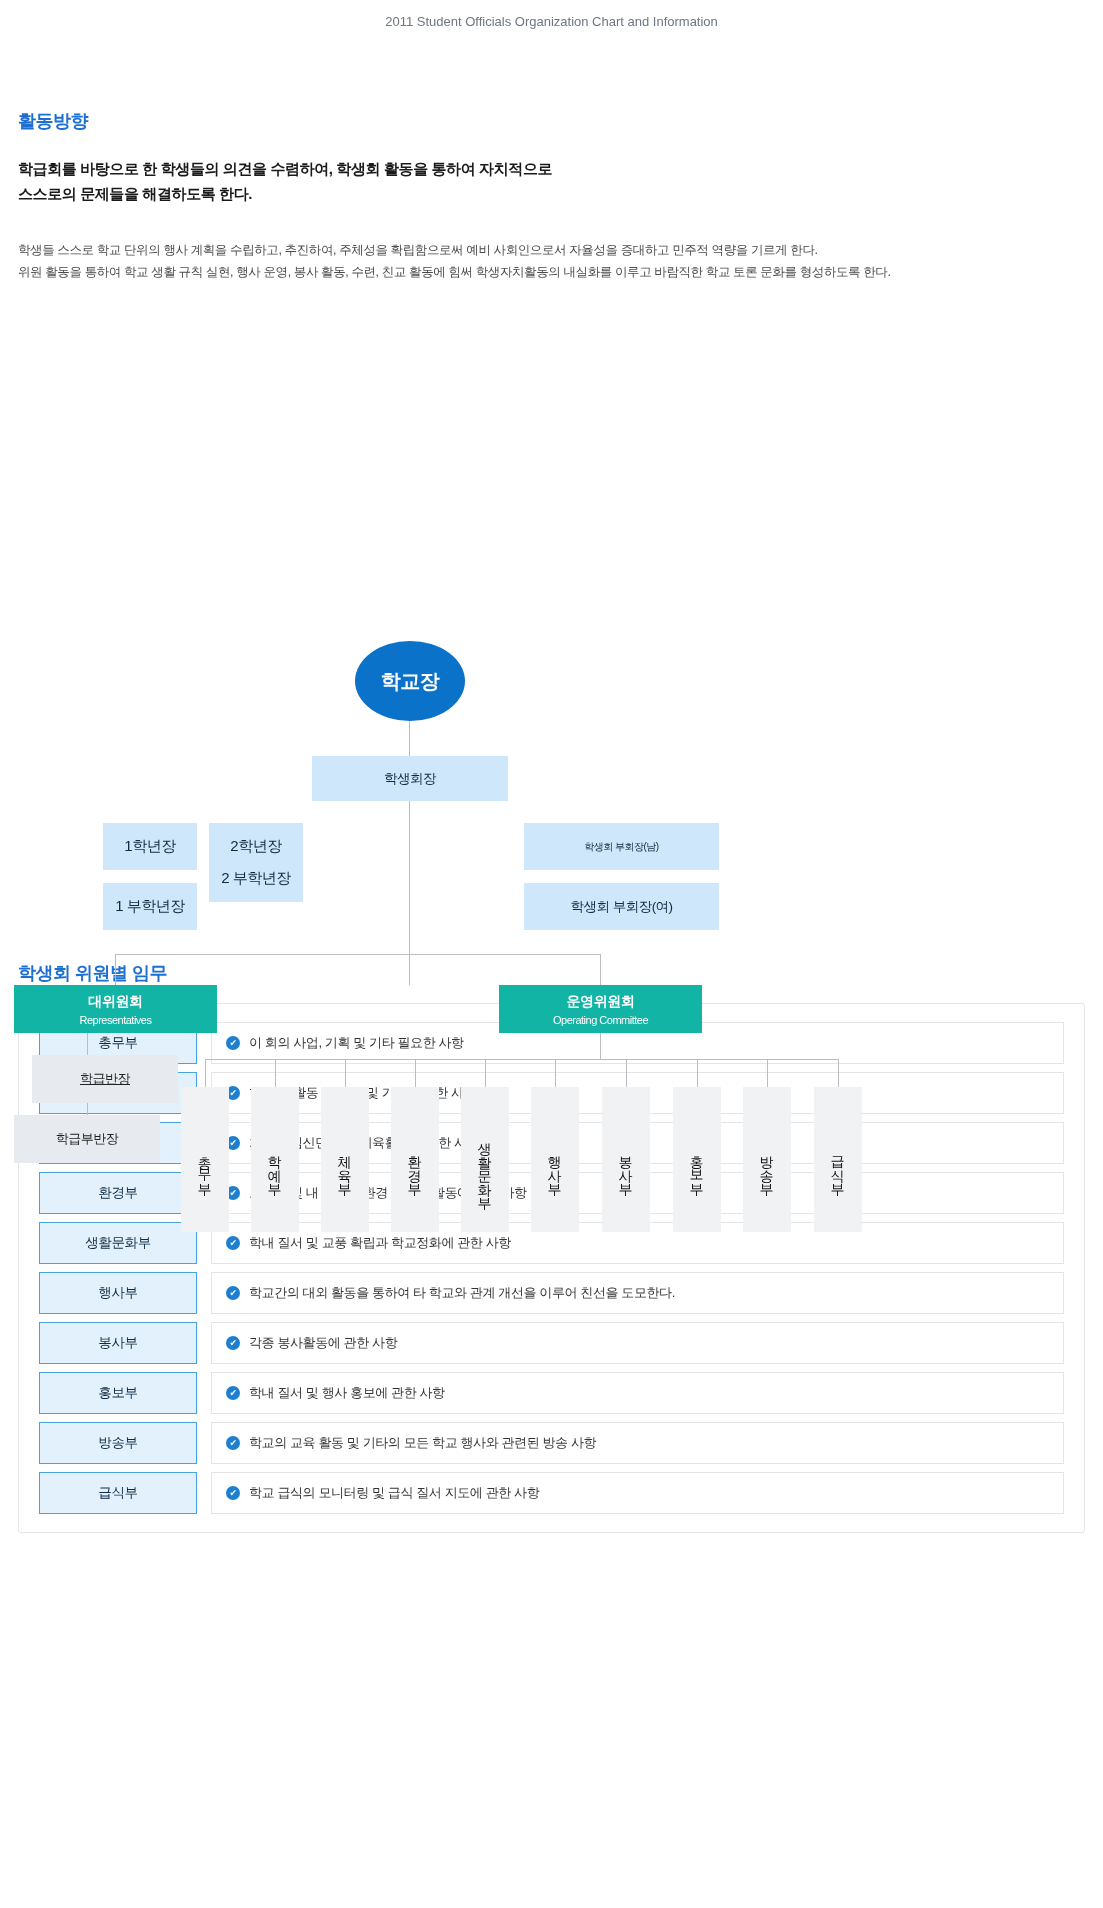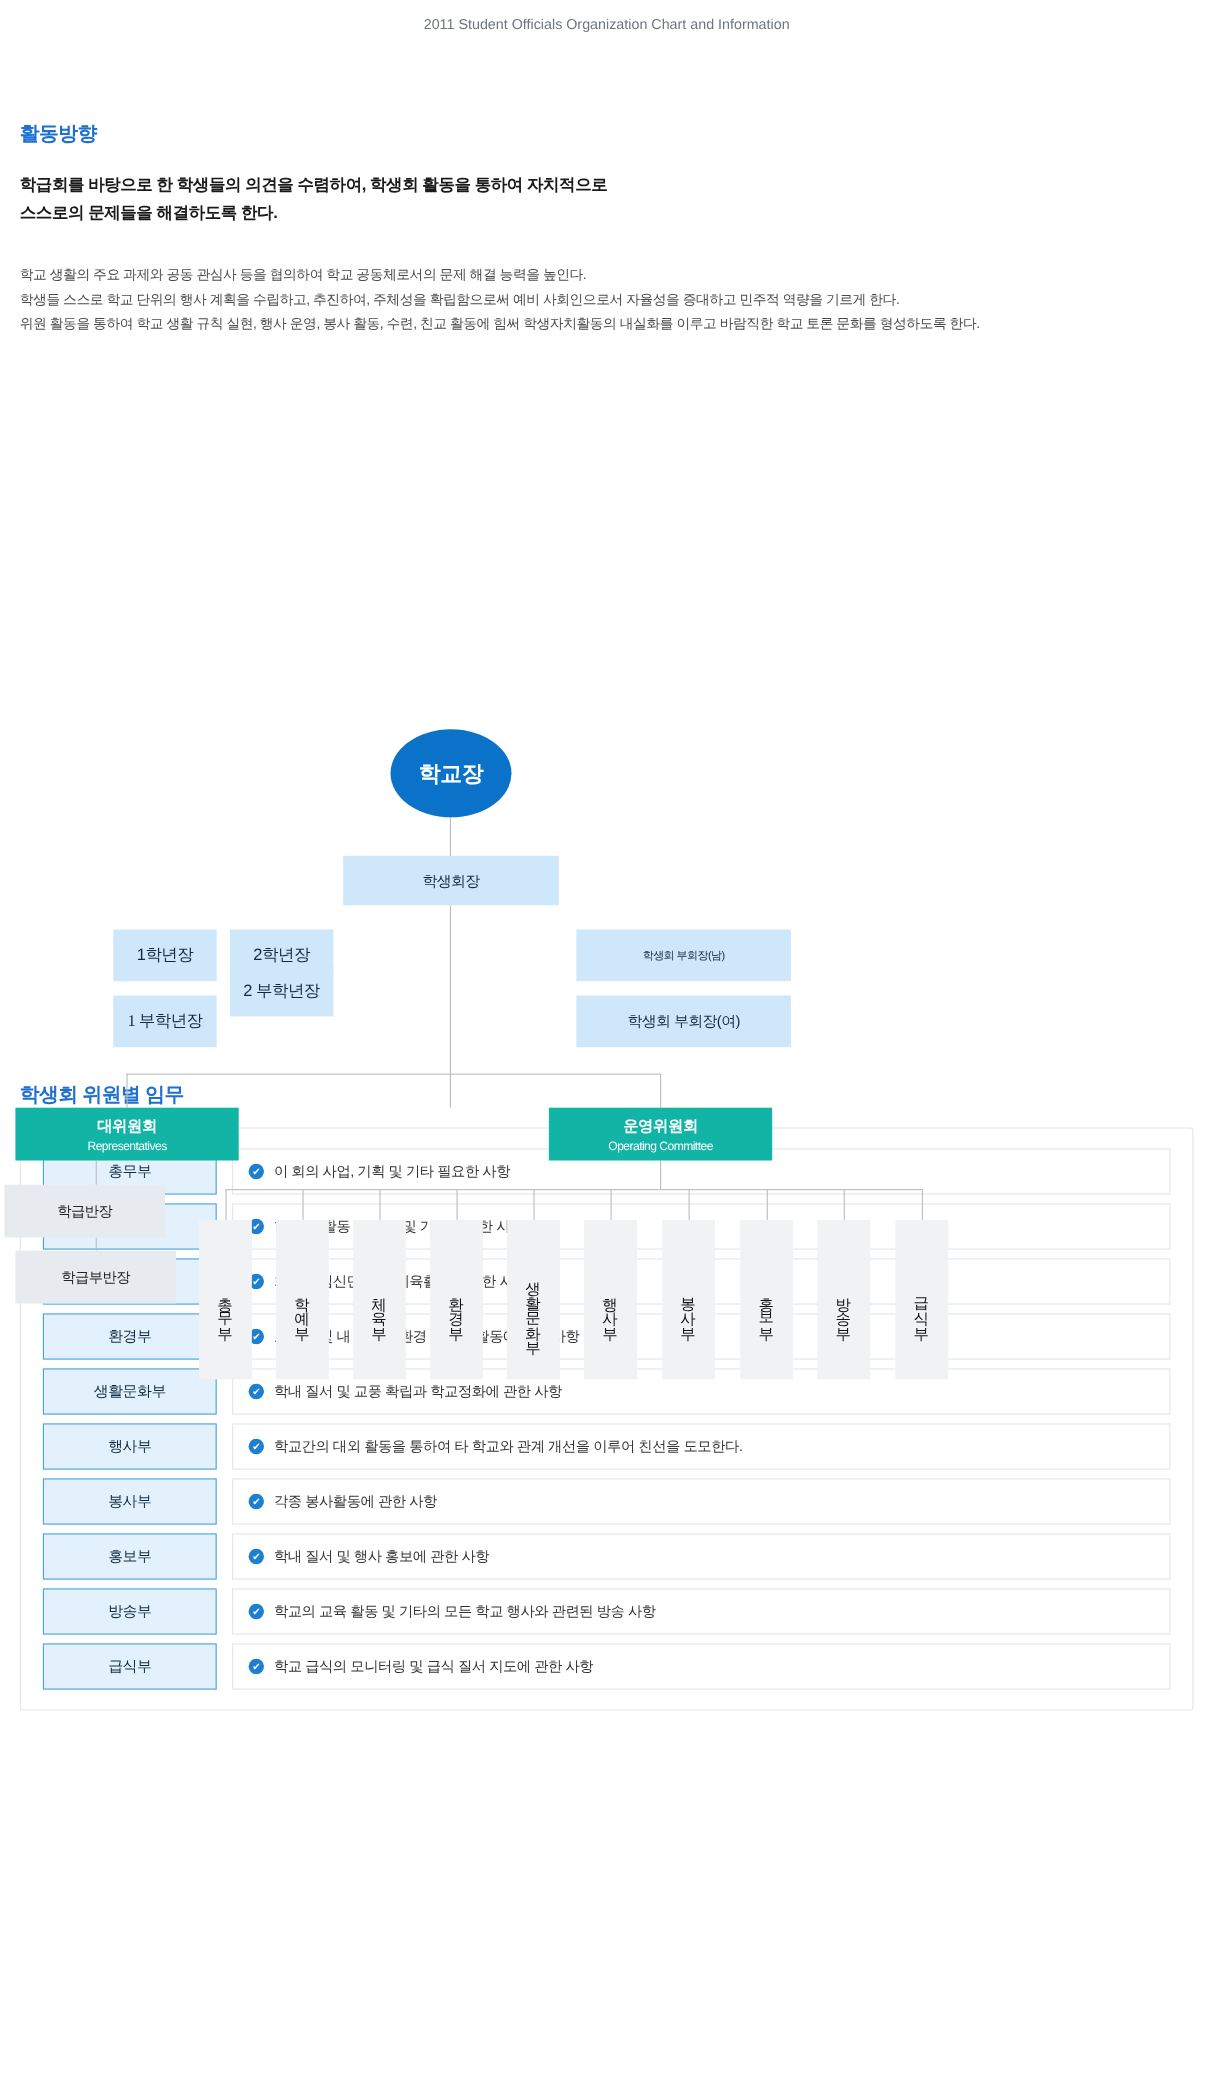--- a/index.html
+++ b/index.html
@@ -102,41 +102,41 @@
     color: #132a3d;
     font-size: 13.5px;
   }
   .box-lt {
     background: #cfe7fb;
     color: #14293c;
     font-size: 15px;
   }
   .n-g1 { left: 103px; top: 514px; width: 94px; height: 47px; }
   .n-g2 { left: 209px; top: 514px; width: 94px; height: 47px; }
-  .n-g1v { left: 103px; top: 574px; width: 94px; height: 47px; font-family: Liberation Serif, serif; }
+  .n-g1v { left: 103px; top: 574px; width: 94px; height: 47px; }
   .n-g2v { left: 209px; top: 546px; width: 94px; height: 47px; }
   .n-vpm { left: 524px; top: 514px; width: 195px; height: 47px; font-size: 10px; }
   .n-vpf { left: 524px; top: 574px; width: 195px; height: 47px; font-size: 13.5px; }
 
   .committee {
     flex-direction: column;
     background: #12b5a5;
     color: #fff;
   }
   .committee .ko { font-size: 14px; font-weight: bold; letter-spacing: -0.4px; }
   .committee .en { font-size: 11px; margin-top: 3px; font-weight: normal; }
   .n-reps { left: 14px; top: 676px; width: 203px; height: 48px; }
   .n-oper { left: 499px; top: 676px; width: 203px; height: 48px; }
 
   .grey-box {
     background: #e7ebef;
     color: #222;
     font-size: 13px;
   }
-  .n-class  { left: 4px; top: 746px; width: 146px; height: 48px; }
+  .n-class  { left: 32px; top: 746px; width: 146px; height: 48px; text-decoration: underline; }
   .n-classv { left: 14px; top: 806px; width: 146px; height: 48px; }
 
   .dept {
     background: #f1f2f3;
     color: #111;
     writing-mode: vertical-rl;
     text-orientation: upright;
     font-size: 14px;
     letter-spacing: 2px;
     padding-top: 14px;
@@ -205,21 +205,20 @@
     <div class="subtitle">2011 Student Officials Organization Chart and Information</div>
   </div>
 
   <div class="intro">
     <div class="section-heading">활동방향</div>
     <div class="lead">
       <div>학급회를 바탕으로 한 학생들의 의견을 수렴하여, 학생회 활동을 통하여 자치적으로</div>
       <div>스스로의 문제들을 해결하도록 한다.</div>
     </div>
     <div class="notes">
-      <div>학교 생활의 주요 과제와 공동 관심사 등을 협의하여 학교 공동체로서의 문제 해결 능력을 높인다.</div>
       <div>학생들 스스로 학교 단위의 행사 계획을 수립하고, 추진하여, 주체성을 확립함으로써 예비 사회인으로서 자율성을 증대하고 민주적 역량을 기르게 한다.</div>
       <div>위원 활동을 통하여 학교 생활 규칙 실현, 행사 운영, 봉사 활동, 수련, 친교 활동에 힘써 학생자치활동의 내실화를 이루고 바람직한 학교 토론 문화를 형성하도록 한다.</div>
     </div>
   </div>
 
   <div class="orgchart">
 
     <div class="line v" style="left:409px; top:410px; height:38px;"></div>
     <div class="line v" style="left:409px; top:492px; height:184px;"></div>
     <div class="line h" style="left:115px; top:645px; width:486px;"></div>

